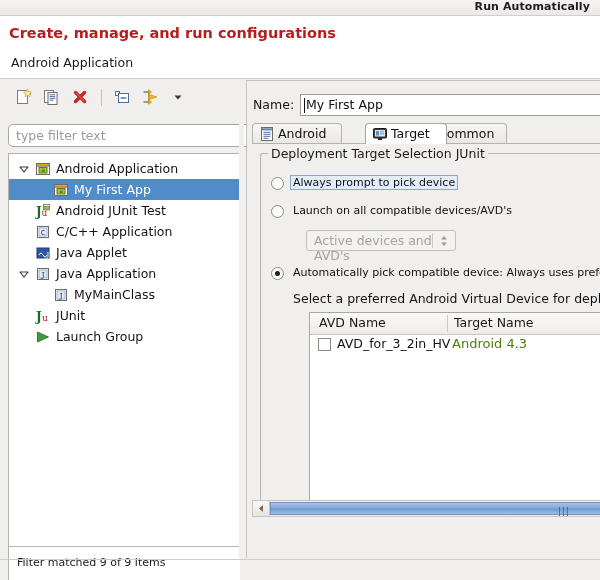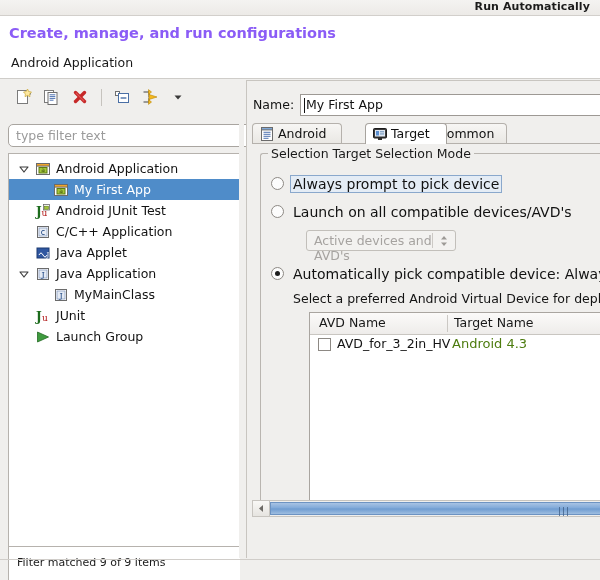--- a/index.html
+++ b/index.html
@@ -26,21 +26,21 @@
   }
 
   
   .header {
     position: absolute; left: 0; top: 16px; width: 600px; height: 62px;
     background: #ffffff;
     border-bottom: 1px solid #cfcdc9;
   }
   .header .h-title {
     position: absolute; left: 9px; top: 9px;
-    font-size: 14.5px; font-weight: bold; color: #8b5cf6;
+    font-size: 14.5px; font-weight: bold; color: #b91c1c;
   }
   .header .h-sub {
     position: absolute; left: 11px; top: 39px;
     font-size: 12.5px; color: #1a1a1a;
   }
 
   
   .left-panel {
     position: absolute; left: 0px; top: 80px; width: 234px; height: 478px;
   }
@@ -181,21 +181,21 @@
     background: #fcfcfc;
     border: 1px solid #8d8984;
     box-sizing: border-box;
   }
   .radio .dot {
     position: absolute; left: 3px; top: 3px; width: 5px; height: 5px;
     border-radius: 50%; background: #1d1d1d;
   }
   .radio-label {
     position: absolute; left: 22px; top: 0px;
-    font-size: 14px; color: #111; white-space: nowrap;
+    font-size: 11px; color: #111; white-space: nowrap;
   }
   .radio-label.focused {
     border: 1px solid #8aa8cc;
     background: #e4ecf5;
     padding: 0px 2px;
     left: 19px; top: -1px;
   }
 
   .combo {
     position: absolute; left: 45px; width: 150px; height: 21px;
@@ -519,21 +519,21 @@
             <line x1="4" y1="10.8" x2="12" y2="10.8"></line>
           </g>
         </svg>
         <span class="tablbl"><u>C</u><span id="common-rest">ommon</span></span>
       </div>
     </div>
 
     <div class="tabbody">
 
       <div class="groupbox">
-        <div class="group-title">Selection Target Selection Mode</div>
+        <div class="group-title">Deployment Target Selection JUnit</div>
 
         <div class="radio-row" style="top:22px;">
           <div class="radio"></div>
           <div class="radio-label focused">Always prompt to pick device</div>
         </div>
 
         <div class="radio-row" style="top:50px;">
           <div class="radio"></div>
           <div class="radio-label">Launch on all compatible devices/AVD's</div>
         </div>

